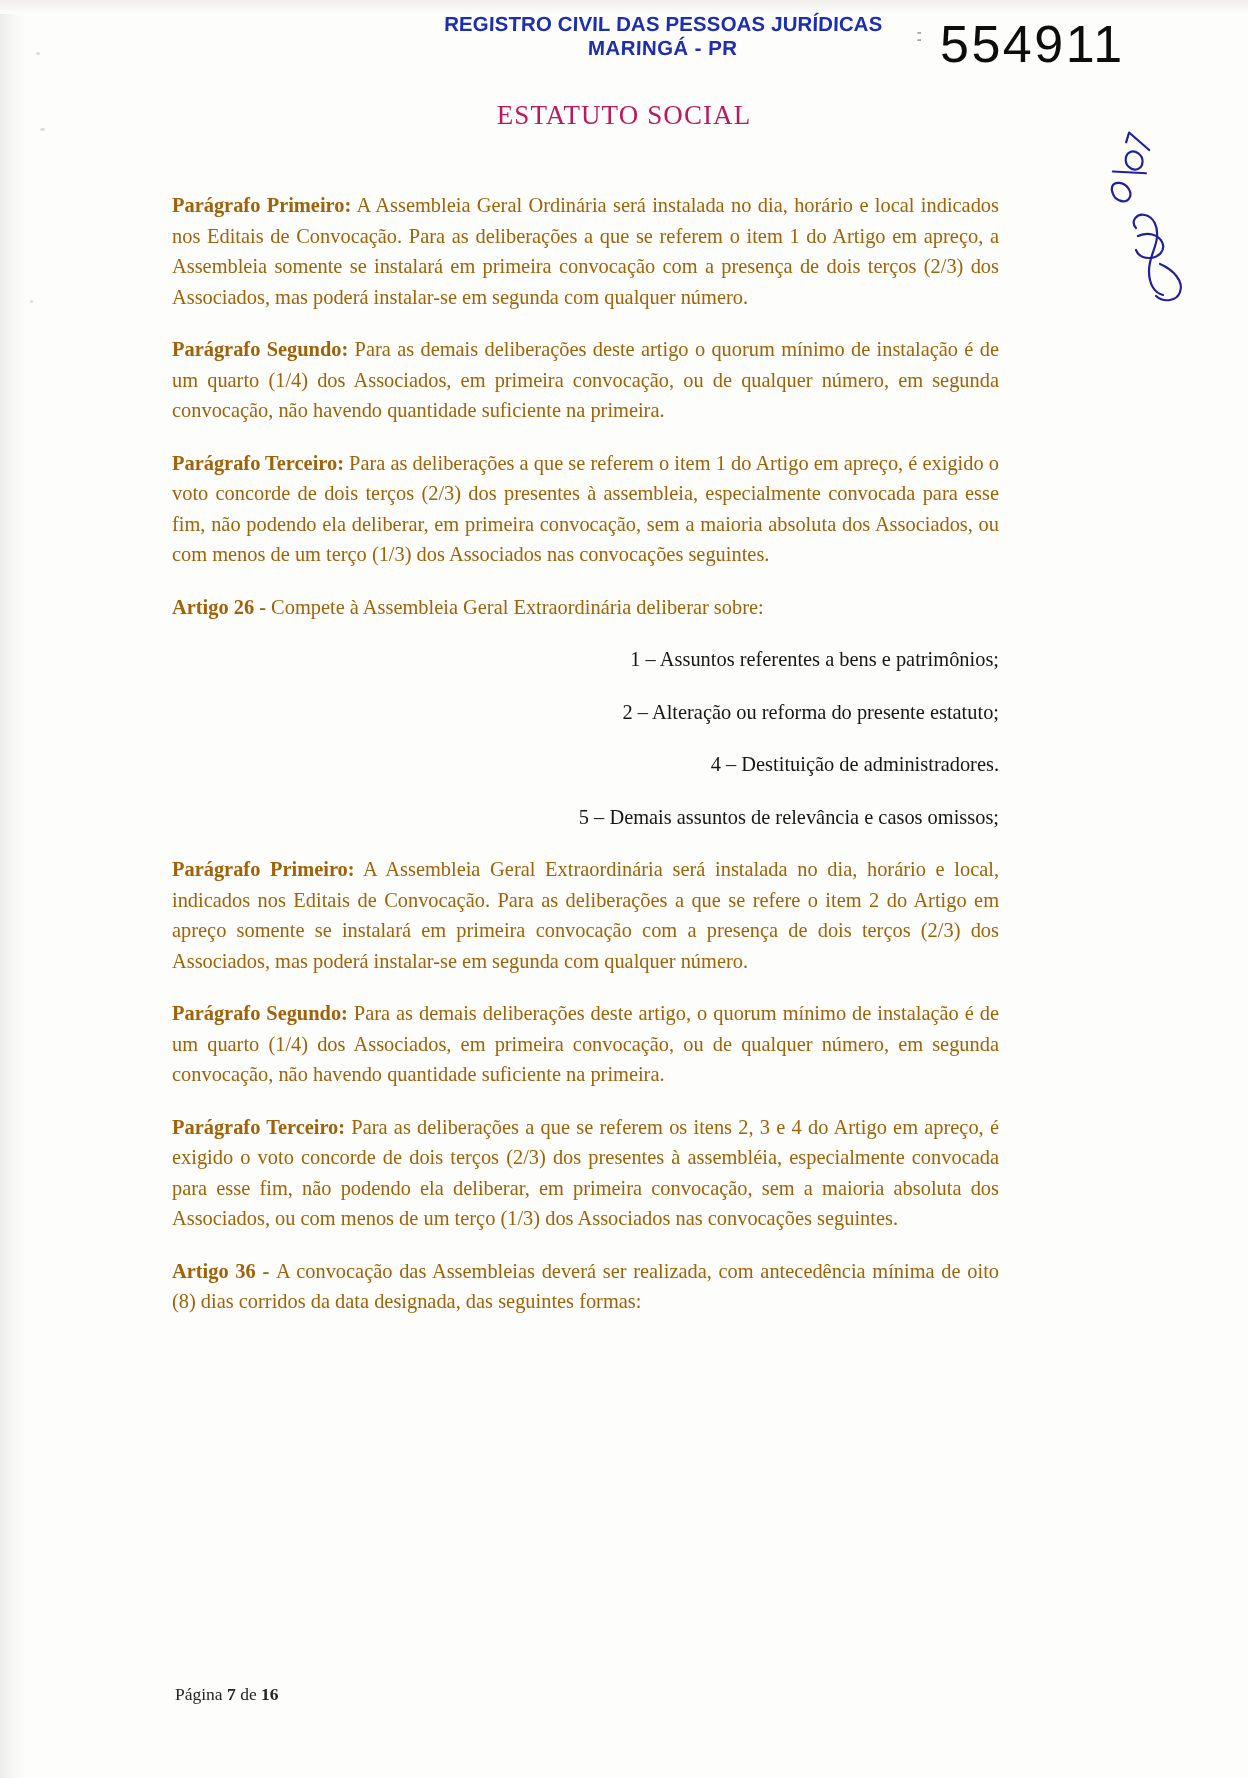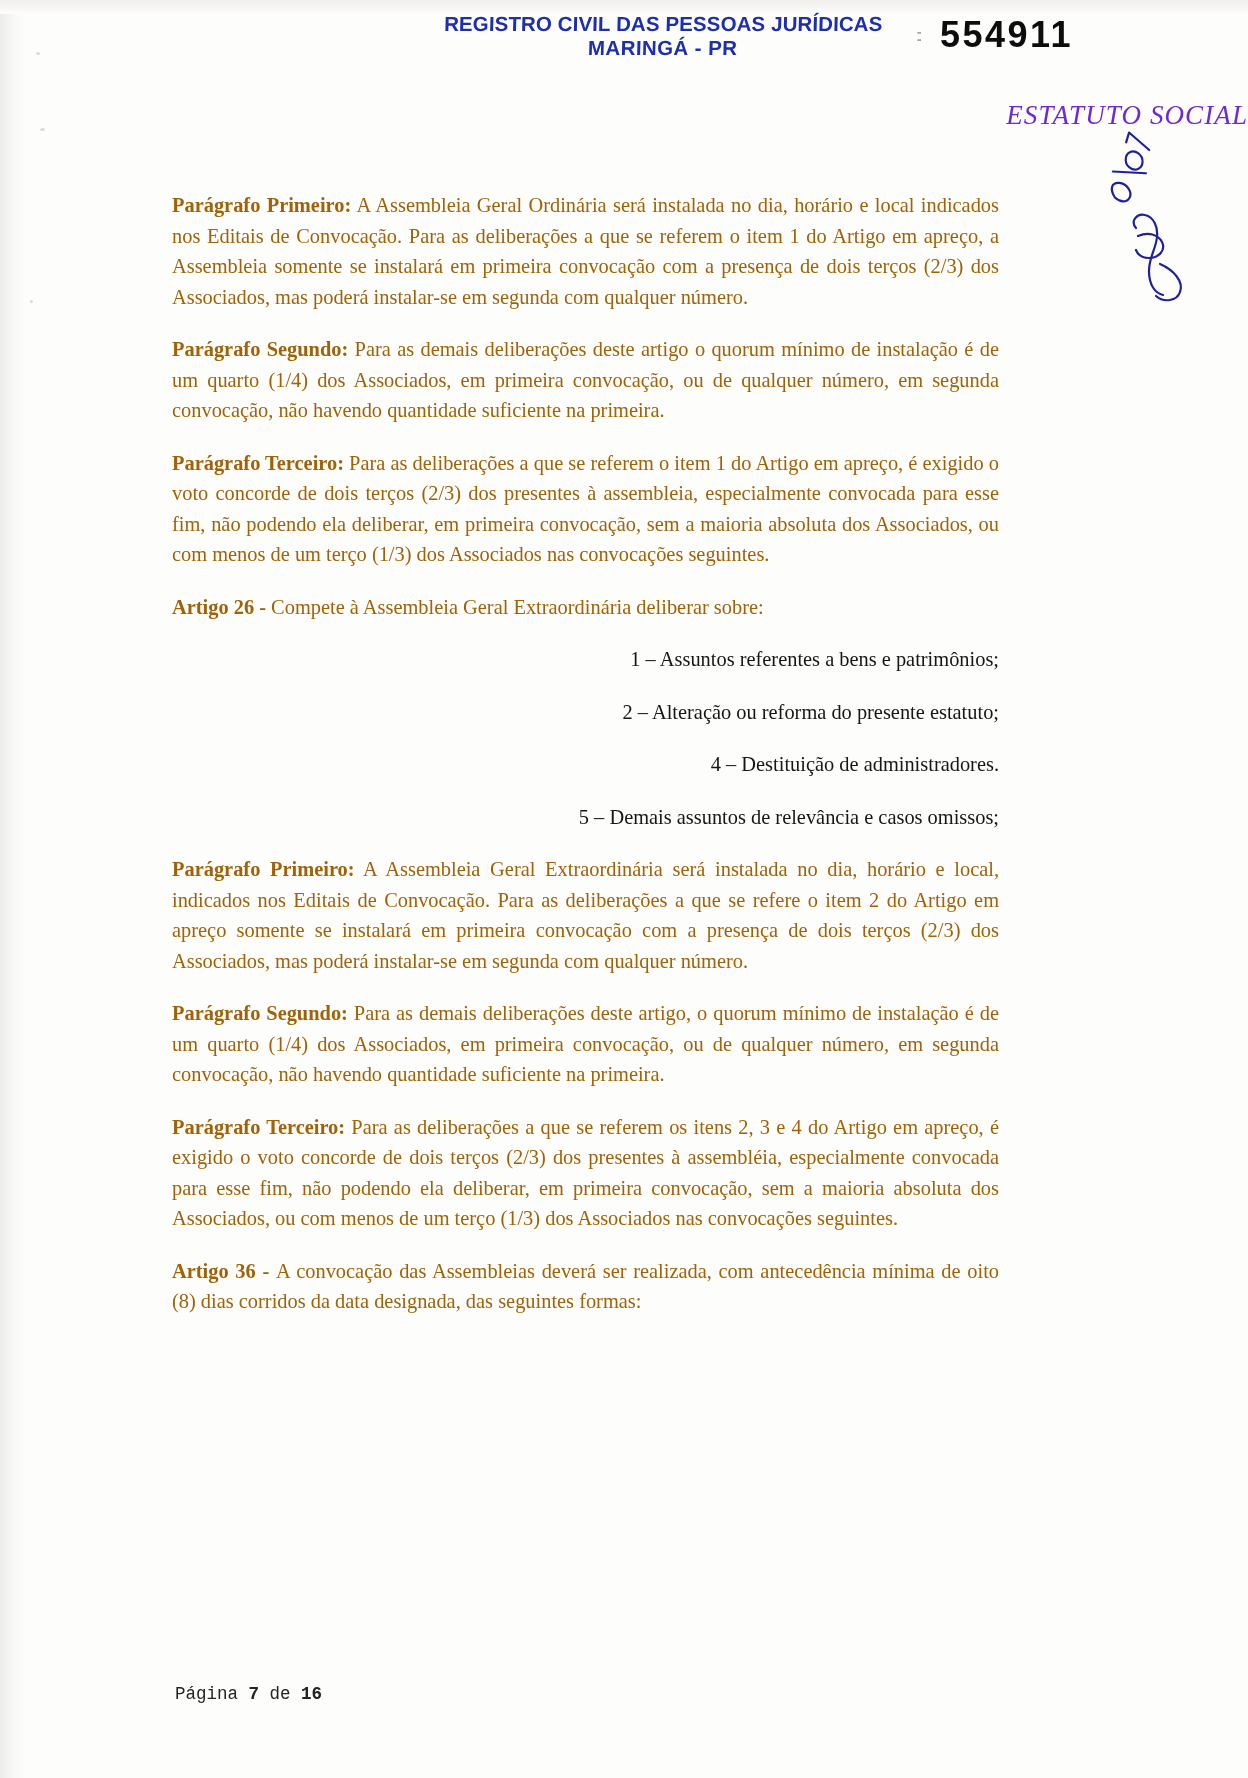--- a/index.html
+++ b/index.html
@@ -56,45 +56,44 @@
     transform: skewX(-1.5deg);
   }
   .stamp-header .line2 {
     letter-spacing: .4px;
   }
   .stamp-number {
     position: absolute;
     left: 940px;
     top: 14px;
     font-family: "Liberation Sans", "DejaVu Sans", sans-serif;
-    font-weight: bold;
-    font-size: 36px;
+    font-weight: normal;
+    font-size: 52px;
     letter-spacing: 2.5px;
     color: #0d0d0d;
   }
   .stamp-number-ghost {
     position: absolute;
     left: 916px;
     top: 26px;
     font-family: "Liberation Sans", "DejaVu Sans", sans-serif;
     font-size: 17px;
     color: #9a9a98;
     letter-spacing: -3px;
   }
 
   
   .doc-title {
     position: absolute;
     left: 0; right: 0;
     top: 100px;
-    text-align: right;
+    text-align: center;
     font-size: 27px;
     letter-spacing: 1.1px;
-    color: #6d28d9;
-    font-style: italic;
+    color: #be185d;
   }
 
   
   .handwriting {
     position: absolute;
     right: 20px;
     top: 124px;
     width: 150px;
     height: 190px;
     color: #20209c;
@@ -126,21 +125,21 @@
     text-align: right;
     color: #161616;
   }
   .gap-before { margin-top: 26px; }
 
   
   .footer {
     position: absolute;
     left: 175px;
     top: 1684px;
-    font-family: Liberation Mono, monospace;
+    font-family: Liberation Serif, serif;
     font-size: 17.5px;
     color: #242424;
   }
   .footer b { font-weight: bold; }
 </style>
 </head>
 <body>
 
 <div class="page">
 

